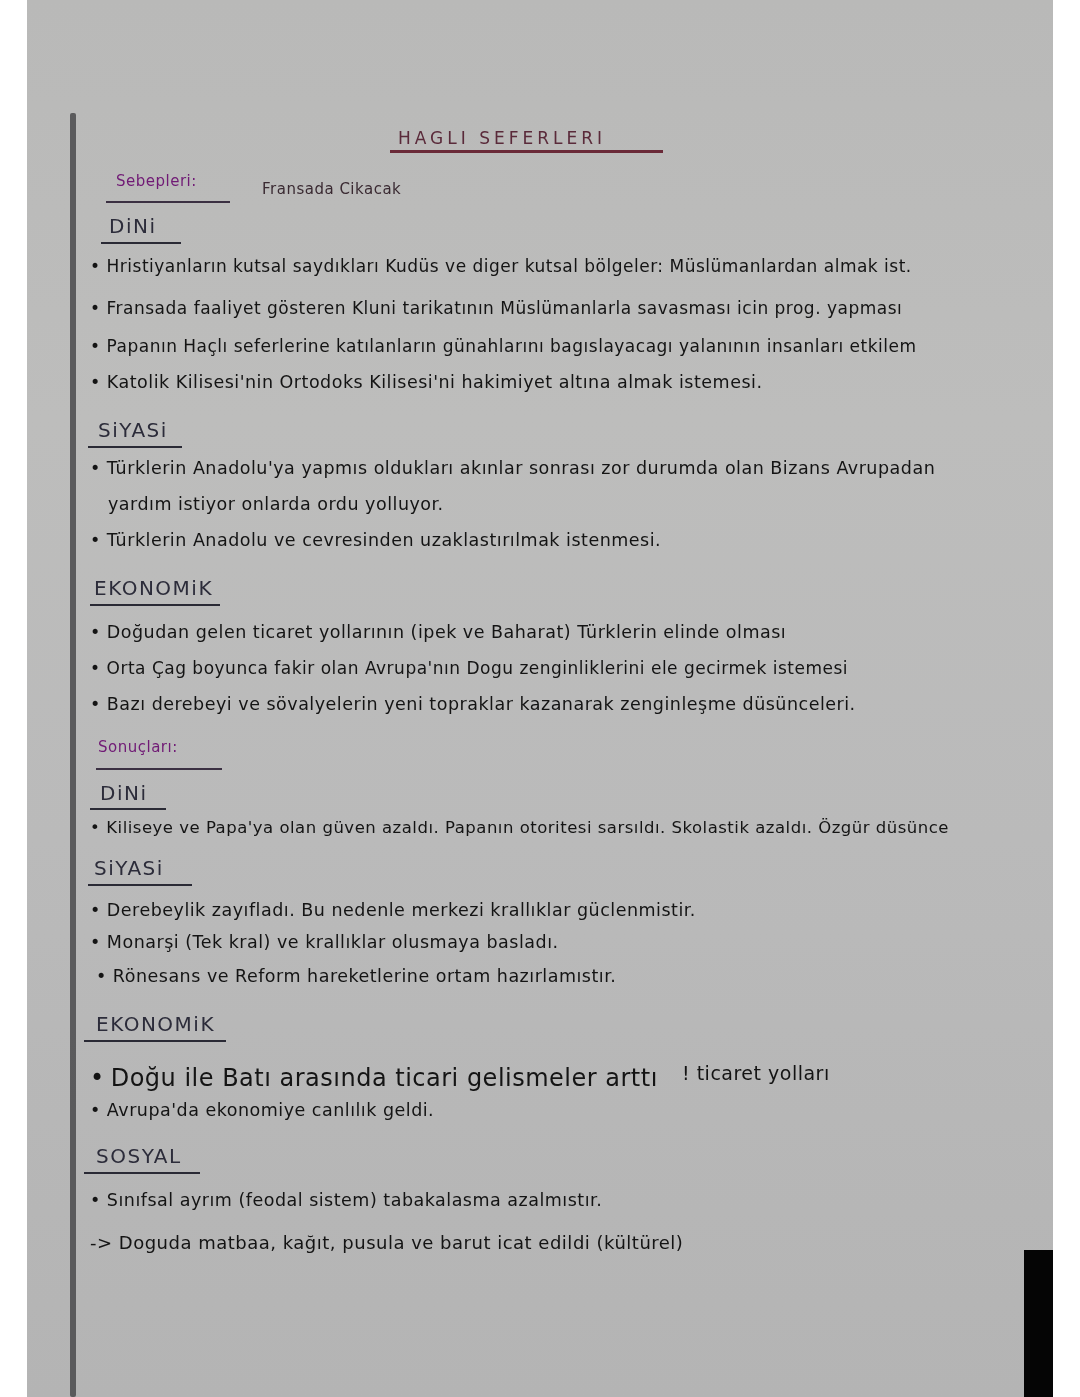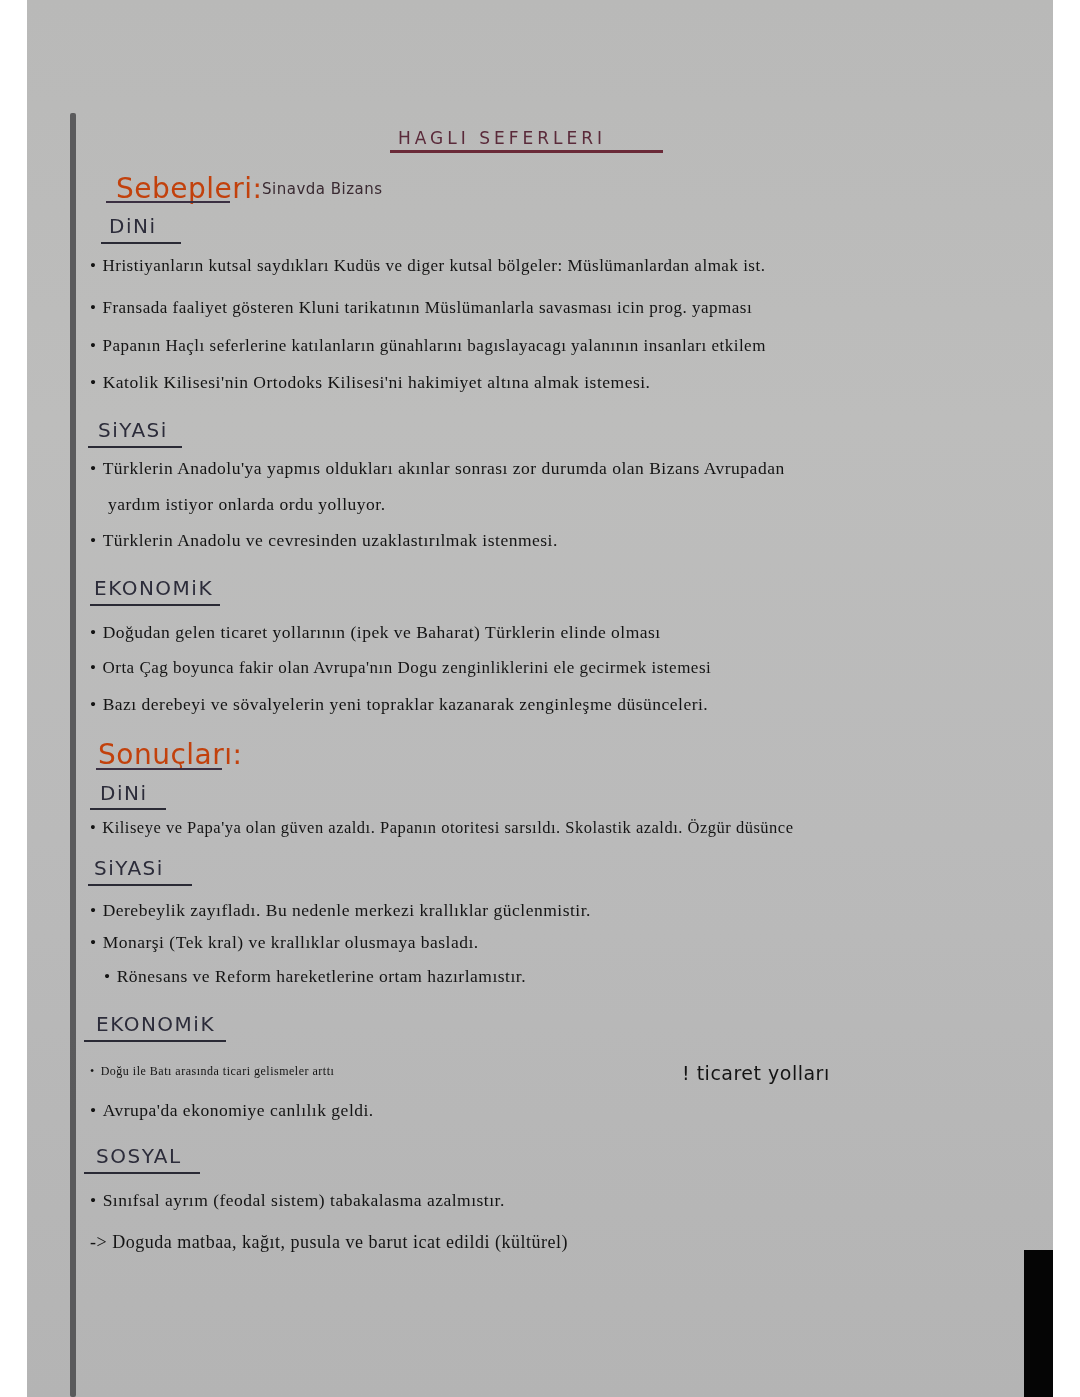--- a/index.html
+++ b/index.html
@@ -19,41 +19,41 @@
     background:#4a4a4c; border-radius:2px; opacity:.85;
   }
   .hw {
     position:absolute; color:#141414; white-space:nowrap;
     font-family: "DejaVu Sans", sans-serif; font-weight:400; letter-spacing:.5px;
   }
   .title {
     position:absolute; left:398px; top:128px; font-size:17px; letter-spacing:4px; color:#5a2a3a;
   }
   .title-ul { position:absolute; left:390px; top:150px; width:273px; height:3px; background:#6a2a38; }
-  .red-head { color:#c2410c; font-size:28px; }
+  .red-head { color:#701a75; font-size:15px; }
   .red-ul { position:absolute; height:2px; background:#3b3042; }
   .sub-head { color:#2c2c3a; font-size:20px; letter-spacing:1.5px; }
   .sub-ul { position:absolute; height:2px; background:#2a2a35; }
-  .bullet-line { font-size:17.5px;font-family:Liberation Serif, serif; }
+  .bullet-line { font-size:17.5px; }
   .bullet::before { content:"•"; margin-right:6px; }
   .note-inline { color:#3a2a32; font-size:14px; }
 </style>
 </head>
 <body>
 
 <div class="paper"></div>
 <div class="black-edge"></div>
 <div class="margin-line"></div>
 
 <div class="hw title">HAGLI SEFERLERI</div>
 <div class="title-ul"></div>
 
 <div class="hw red-head" style="left:116px;top:172px;">Sebepleri:</div>
 <div class="red-ul" style="left:106px;top:201px;width:124px;"></div>
-<div class="hw note-inline" style="left:262px;top:180px;font-size:15px;">Sinavda Bizans</div>
+<div class="hw note-inline" style="left:262px;top:180px;font-size:15px;">Fransada Cikacak</div>
 
 <div class="hw sub-head" style="left:109px;top:214px;">DiNi</div>
 <div class="sub-ul" style="left:101px;top:242px;width:80px;"></div>
 <div class="hw bullet-line bullet" style="left:90px;top:256px;font-size:17px;">Hristiyanların kutsal saydıkları Kudüs ve diger kutsal bölgeler: Müslümanlardan almak ist.</div>
 <div class="hw bullet-line bullet" style="left:90px;top:298px;font-size:17px;">Fransada faaliyet gösteren Kluni tarikatının Müslümanlarla savasması icin prog. yapması</div>
 <div class="hw bullet-line bullet" style="left:90px;top:336px;font-size:17px;">Papanın Haçlı seferlerine katılanların günahlarını bagıslayacagı yalanının insanları etkilem</div>
 <div class="hw bullet-line bullet" style="left:90px;top:372px;">Katolik Kilisesi'nin Ortodoks Kilisesi'ni hakimiyet altına almak istemesi.</div>
 
 <div class="hw sub-head" style="left:98px;top:418px;">SiYASi</div>
 <div class="sub-ul" style="left:88px;top:446px;width:94px;"></div>
@@ -71,24 +71,24 @@
 <div class="red-ul" style="left:96px;top:768px;width:126px;"></div>
 
 <div class="hw sub-head" style="left:100px;top:781px;">DiNi</div>
 <div class="sub-ul" style="left:90px;top:808px;width:76px;"></div>
 <div class="hw bullet-line bullet" style="left:90px;top:818px;font-size:16.5px;">Kiliseye ve Papa'ya olan güven azaldı. Papanın otoritesi sarsıldı. Skolastik azaldı. Özgür düsünce</div>
 
 <div class="hw sub-head" style="left:94px;top:856px;">SiYASi</div>
 <div class="sub-ul" style="left:88px;top:884px;width:104px;"></div>
 <div class="hw bullet-line bullet" style="left:90px;top:900px;">Derebeylik zayıfladı. Bu nedenle merkezi krallıklar güclenmistir.</div>
 <div class="hw bullet-line bullet" style="left:90px;top:932px;">Monarşi (Tek kral) ve krallıklar olusmaya basladı.</div>
-<div class="hw bullet-line bullet" style="left:104px;top:966px;">Rönesans ve Reform hareketlerine ortam hazırlamıstır.</div>
+<div class="hw bullet-line bullet" style="left:96px;top:966px;">Rönesans ve Reform hareketlerine ortam hazırlamıstır.</div>
 
 <div class="hw sub-head" style="left:96px;top:1012px;">EKONOMiK</div>
 <div class="sub-ul" style="left:84px;top:1040px;width:142px;"></div>
-<div class="hw bullet-line bullet" style="left:90px;top:1064px;font-size:12px;">Doğu ile Batı arasında ticari gelismeler arttı</div>
+<div class="hw bullet-line bullet" style="left:90px;top:1064px;font-size:24px;">Doğu ile Batı arasında ticari gelismeler arttı</div>
 <div class="hw" style="left:682px;top:1062px;font-size:19px;font-weight:normal;">! ticaret yolları</div>
 <div class="hw bullet-line bullet" style="left:90px;top:1100px;">Avrupa'da ekonomiye canlılık geldi.</div>
 
 <div class="hw sub-head" style="left:96px;top:1144px;">SOSYAL</div>
 <div class="sub-ul" style="left:84px;top:1172px;width:116px;"></div>
 <div class="hw bullet-line bullet" style="left:90px;top:1190px;">Sınıfsal ayrım (feodal sistem) tabakalasma azalmıstır.</div>
 <div class="hw bullet-line" style="left:90px;top:1232px;font-size:18px;text-align:center;">-&gt; Doguda matbaa, kağıt, pusula ve barut icat edildi (kültürel)</div>
 
 </body></html>

